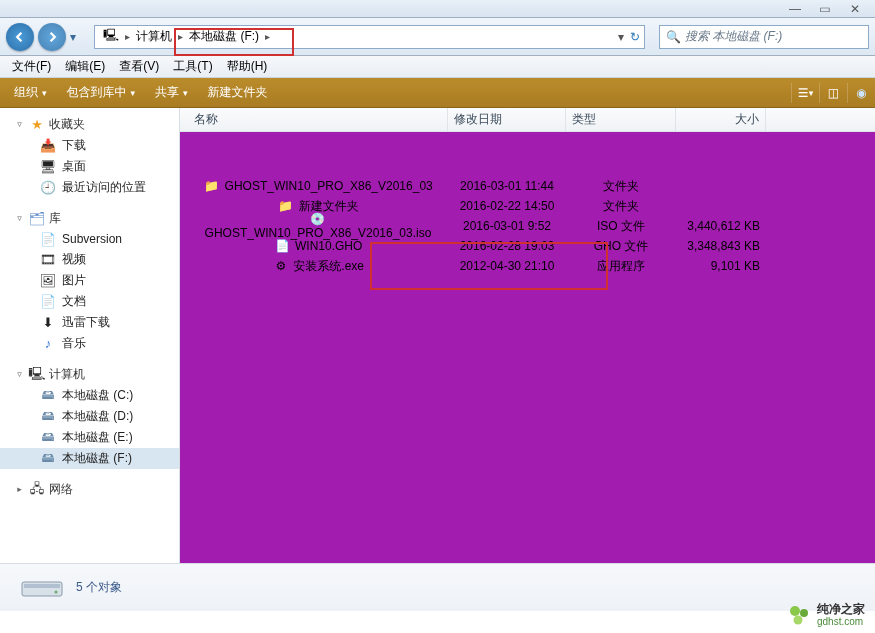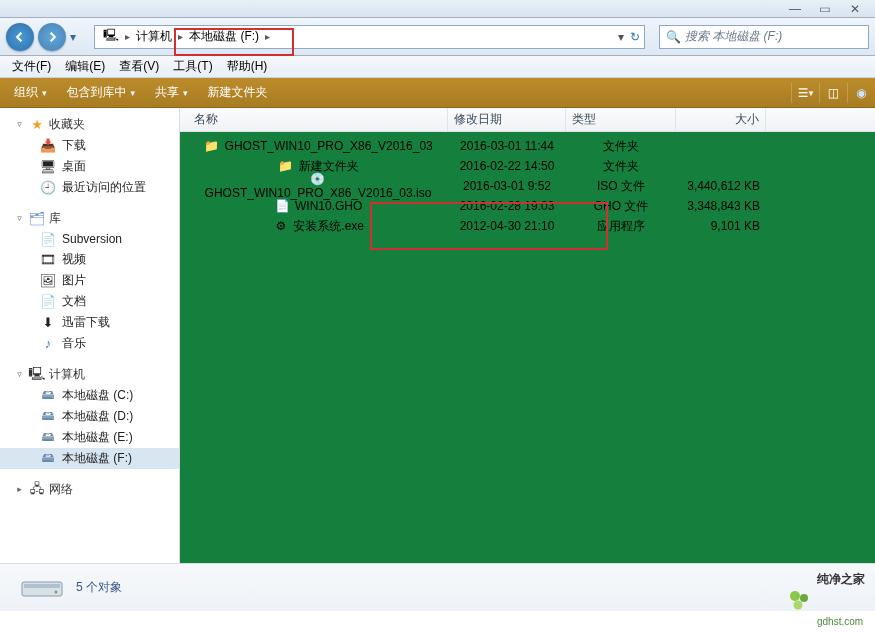--- a/index.html
+++ b/index.html
@@ -41,21 +41,21 @@
 .tree-header { display: flex; align-items: center; gap: 4px; padding: 2px 6px 2px 14px; font-weight: normal; color: #333; }
 .tree-header .exp { width: 11px; height: 11px; font-size: 9px; color: #666; text-align: center; line-height: 11px; }
 .tree-item { display: flex; align-items: center; gap: 6px; padding: 2px 6px 2px 40px; color: #222; }
 .tree-item.selected { background: #d8e6f2; }
 .ticon { width: 16px; height: 16px; display: inline-flex; align-items: center; justify-content: center; font-size: 13px; }
 .star { color: #f0a020; }
 .drive { color: #6a8aaa; }
 .lib { color: #5a8ac8; }
 
 
-.filepane { flex: 1; background: #15803d; display: flex; flex-direction: column; }
+.filepane { flex: 1; background: #a21caf; display: flex; flex-direction: column; gap: 40px; }
 .cols { height: 24px; border-bottom: 1px solid #e0e4e8; display: flex; align-items: center; padding-left: 8px; color: #3a4a5a; background: linear-gradient(#fafbfc,#f0f3f6); }
 .col { padding: 0 6px; border-right: 1px solid #e0e4e8; height:100%; display:flex; align-items:center; }
 .c-name { width: 260px; }
 .c-date { width: 118px; }
 .c-type { width: 110px; }
 .c-size { width: 90px; text-align: left; justify-content:flex-end;}
 .rows { position: relative; padding: 4px 0; }
 .row { display: flex; align-items: center; height: 20px; padding-left: 8px; }
 .row .cell { padding: 0 6px; text-align: center; }
 .row .ficon { width: 18px; display:inline-flex; justify-content:center; }
@@ -63,21 +63,21 @@
 
 
 .statusbar { height: 48px; border-top: 1px solid #d8dde3; background: linear-gradient(#f6f8fb,#eef2f7); display: flex; align-items: center; padding: 0 20px; gap: 12px; color: #3a5a8a; }
 .drive-big { width: 44px; height: 28px; }
 
 
 .watermark { position: absolute; right: 10px; bottom: 6px; display:flex; align-items:center; gap:6px; color:#333; }
 .wm-logo { width:24px; height:24px; }
 .wm-text { text-align:left; line-height:1.1;}
 .wm-main { font-size:12px; font-weight:bold;}
-.wm-sub { font-size:10px; color:#4a8a3a;margin-top:30px;}
+.wm-sub { font-size:10px; color:#4a8a3a;}
 </style>
 </head>
 <body>
 
 <div class="titlebar">
   <div class="btn">—</div>
   <div class="btn">▭</div>
   <div class="btn">✕</div>
 </div>
 

